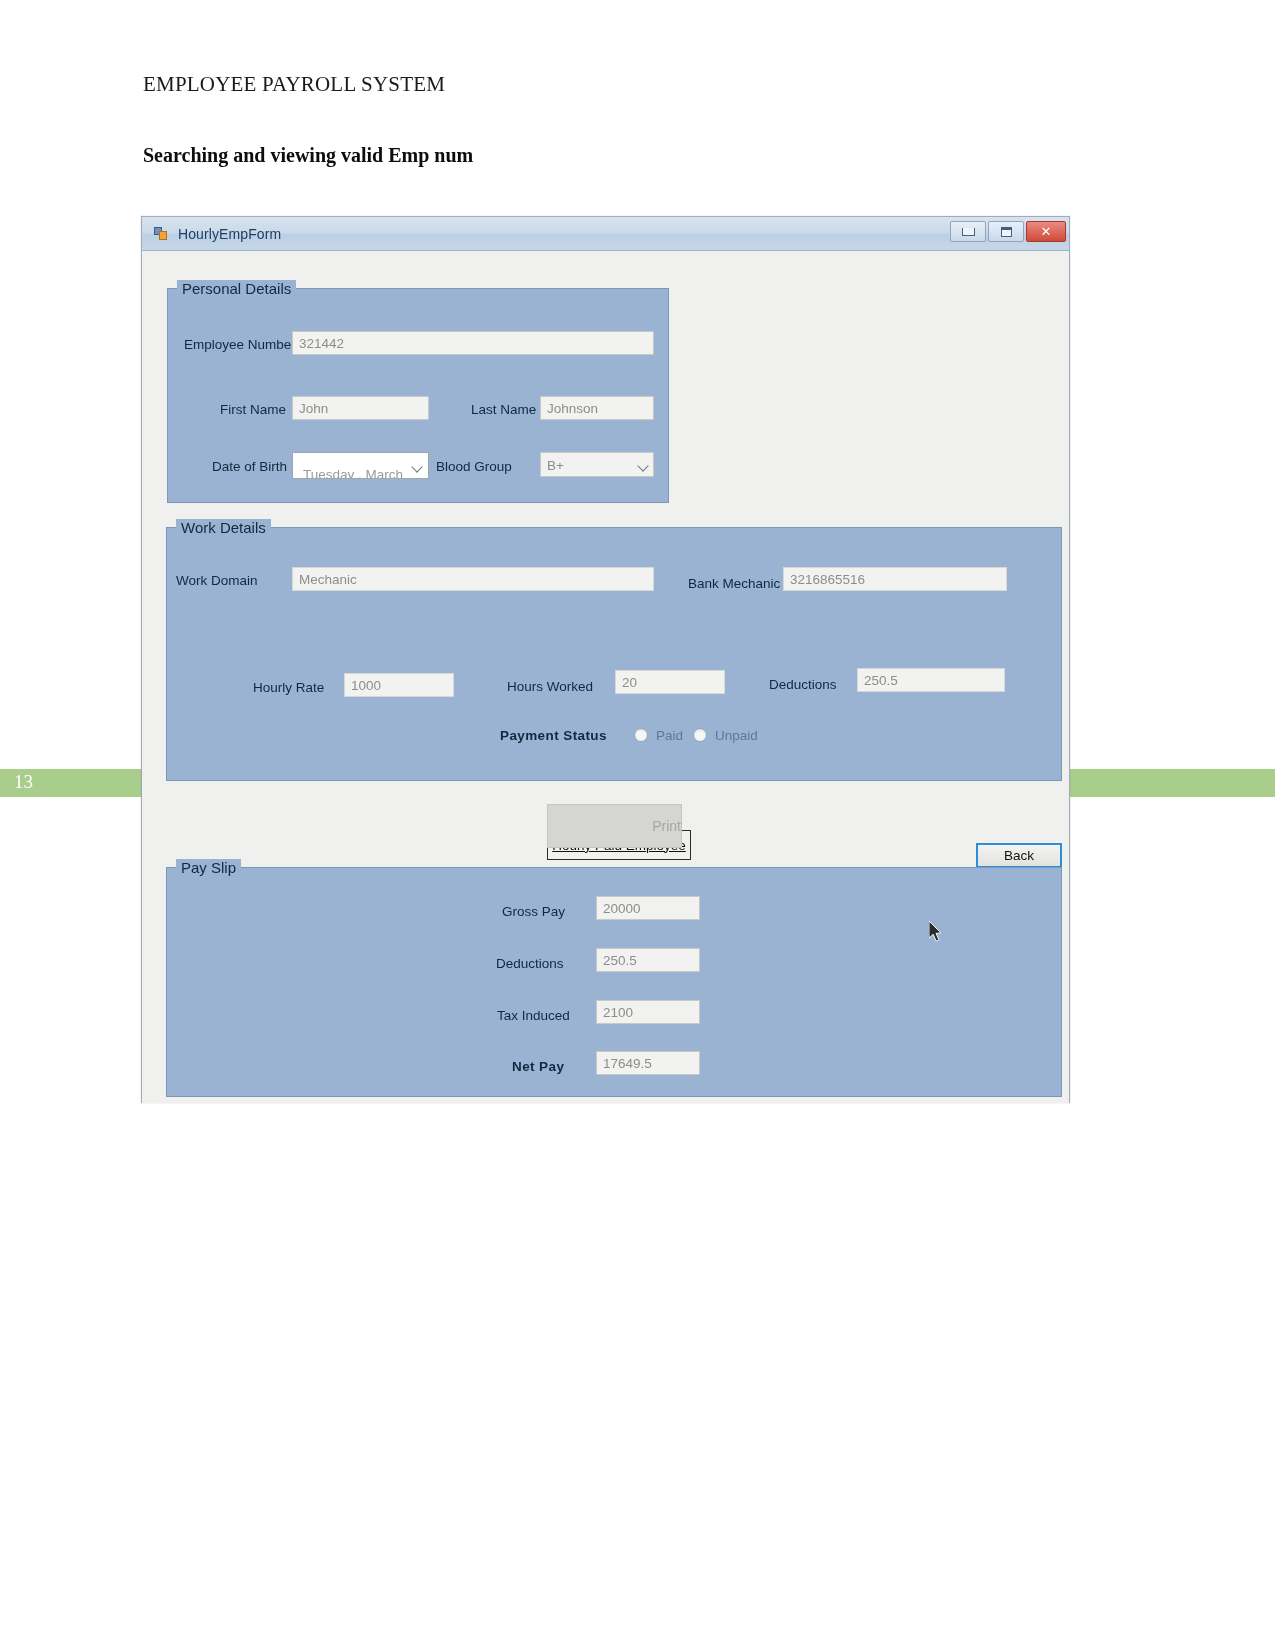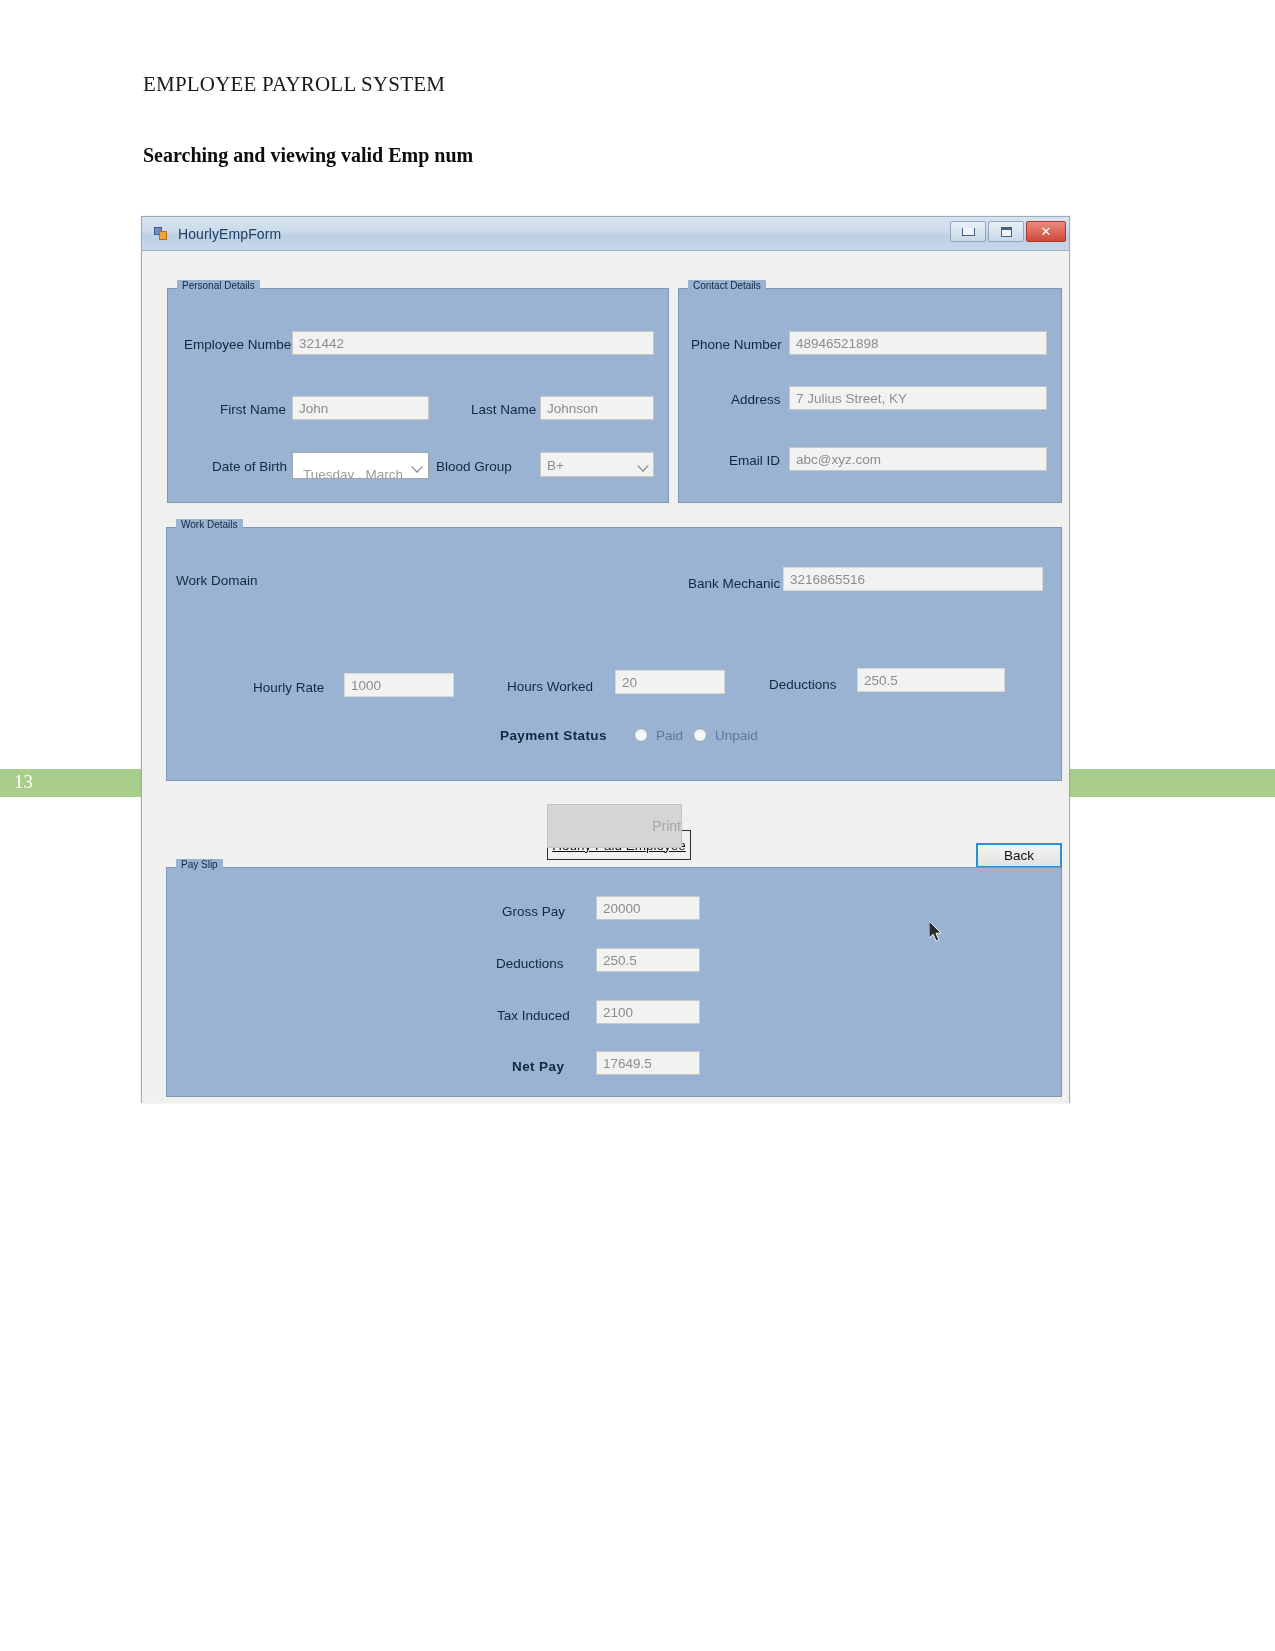--- a/index.html
+++ b/index.html
@@ -82,21 +82,21 @@
   
   .group {
     position: absolute;
     background: #9ab3d2;
     border: 1px solid #7d97b8;
   }
   .group > .glabel {
     position: absolute; top: -9px; left: 9px;
     background: #9ab3d2;
     padding: 0 5px;
-    font-size: 10px; color: #132840;
+    font-size: 15px; color: #132840;
     white-space: nowrap;
   }
   .group.panel-personal { left: 25px; top: 37px; width: 502px; height: 215px; }
   .group.panel-contact  { left: 536px; top: 37px; width: 384px; height: 215px; }
   .group.panel-work     { left: 24px; top: 276px; width: 896px; height: 254px; }
   .group.panel-payslip  { left: 24px; top: 616px; width: 896px; height: 230px; }
 
   
   .lbl {
     position: absolute;
@@ -228,40 +228,29 @@
           <span class="chev"></span>
         </div>
 
         <div class="lbl" style="left:268px; top:170px;">Blood Group</div>
         <div class="combo" style="left:372px; top:163px; width:114px;">
           <span>B+</span>
           <span class="chev"></span>
         </div>
       </div>
 
-      <div class="group panel-contact">
-        <div class="glabel">Contact Details</div>
-
-        <div class="lbl" style="left:12px; top:48px;">Phone Number</div>
-        <div class="fld" style="left:110px; top:42px; width:258px;">48946521898</div>
-
-        <div class="lbl" style="left:52px; top:103px;">Address</div>
-        <div class="fld" style="left:110px; top:97px; width:258px;">7 Julius Street, KY</div>
-
-        <div class="lbl" style="left:50px; top:164px;">Email ID</div>
-        <div class="fld" style="left:110px; top:158px; width:258px;">abc@xyz.com</div>
-      </div>
 
       <div class="group panel-work">
         <div class="glabel">Work Details</div>
 
         <div class="lbl" style="left:9px; top:45px;">Work Domain</div>
+        <div class="fld flat" style="left:125px; top:39px; width:362px;">Mechanic</div>
 
         <div class="lbl" style="left:521px; top:48px;">Bank Mechanic</div>
-        <div class="fld flat" style="left:616px; top:39px; width:260px;">3216865516</div>
+        <div class="fld flat" style="left:616px; top:39px; width:224px;">3216865516</div>
 
         <div class="btn-hourly">
           <span>Hourly Paid Employee</span>
         </div>
 
         <div class="lbl" style="left:86px; top:152px;">Hourly Rate</div>
         <div class="fld flat" style="left:177px; top:145px; width:110px;">1000</div>
 
         <div class="lbl" style="left:340px; top:151px;">Hours Worked</div>
         <div class="fld flat" style="left:448px; top:142px; width:110px;">20</div>

